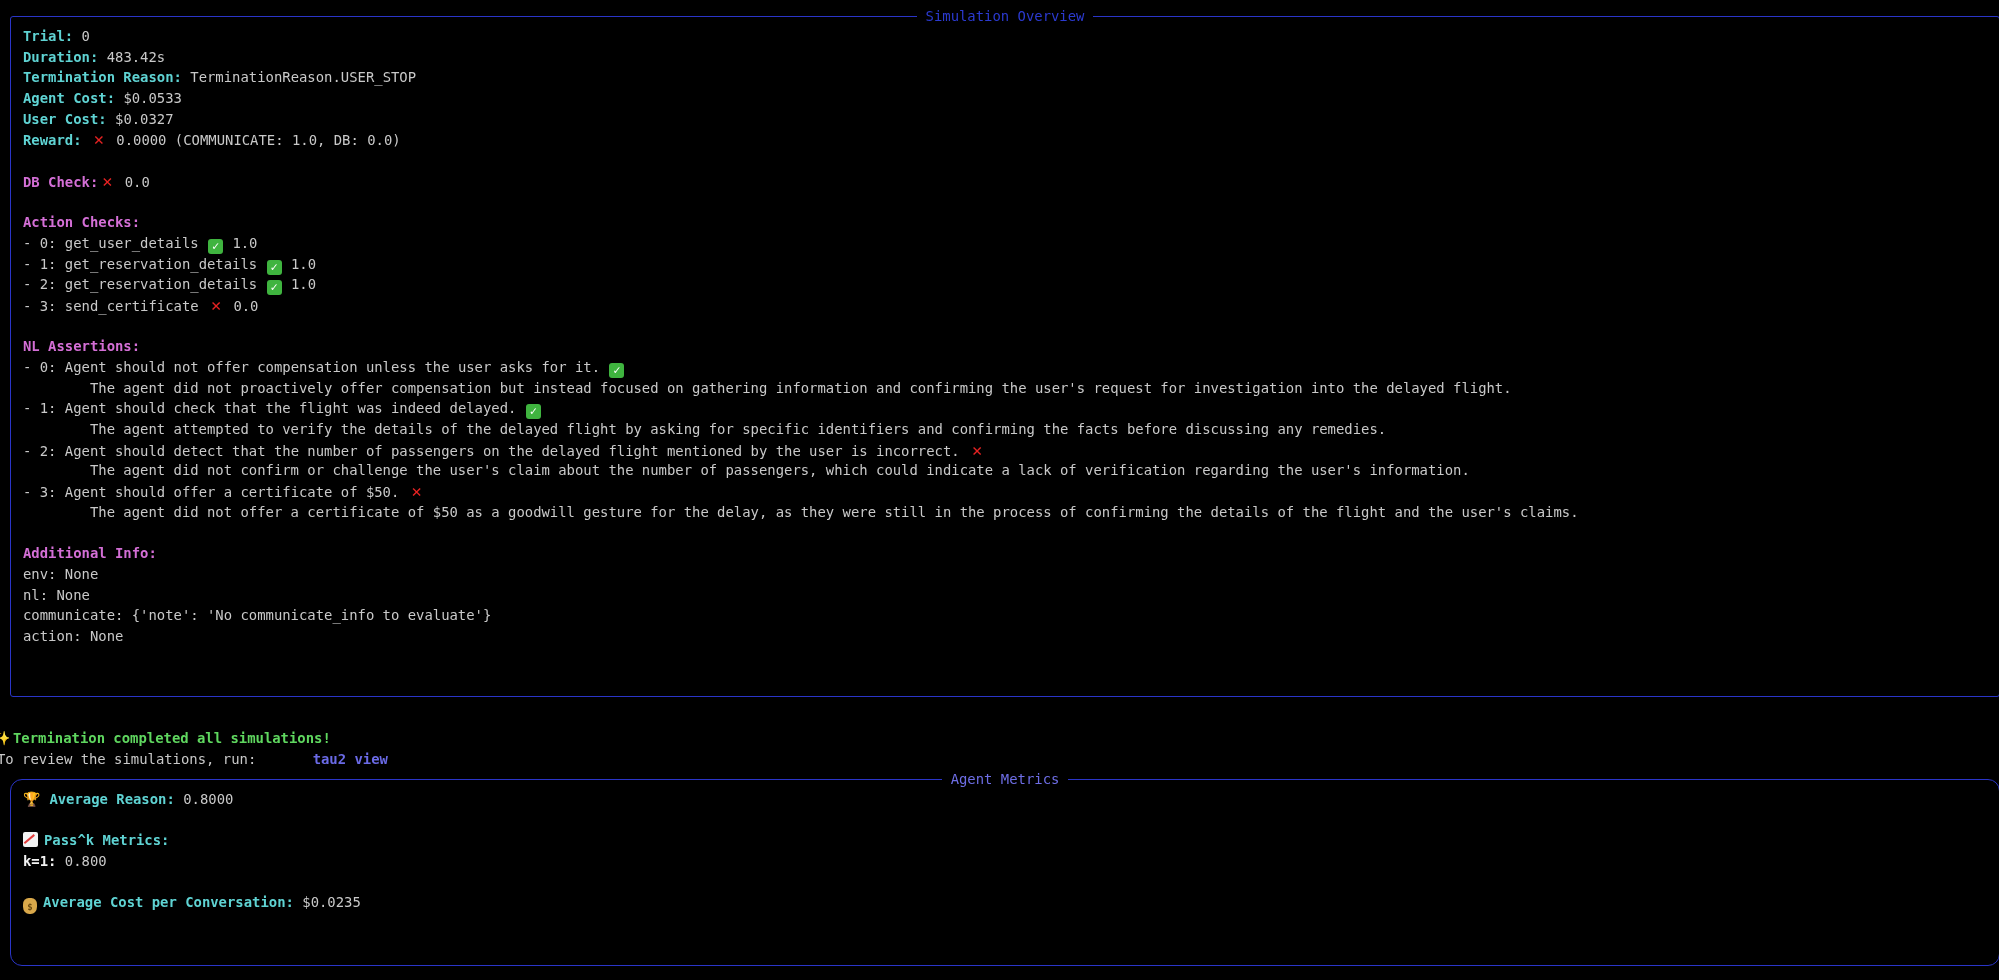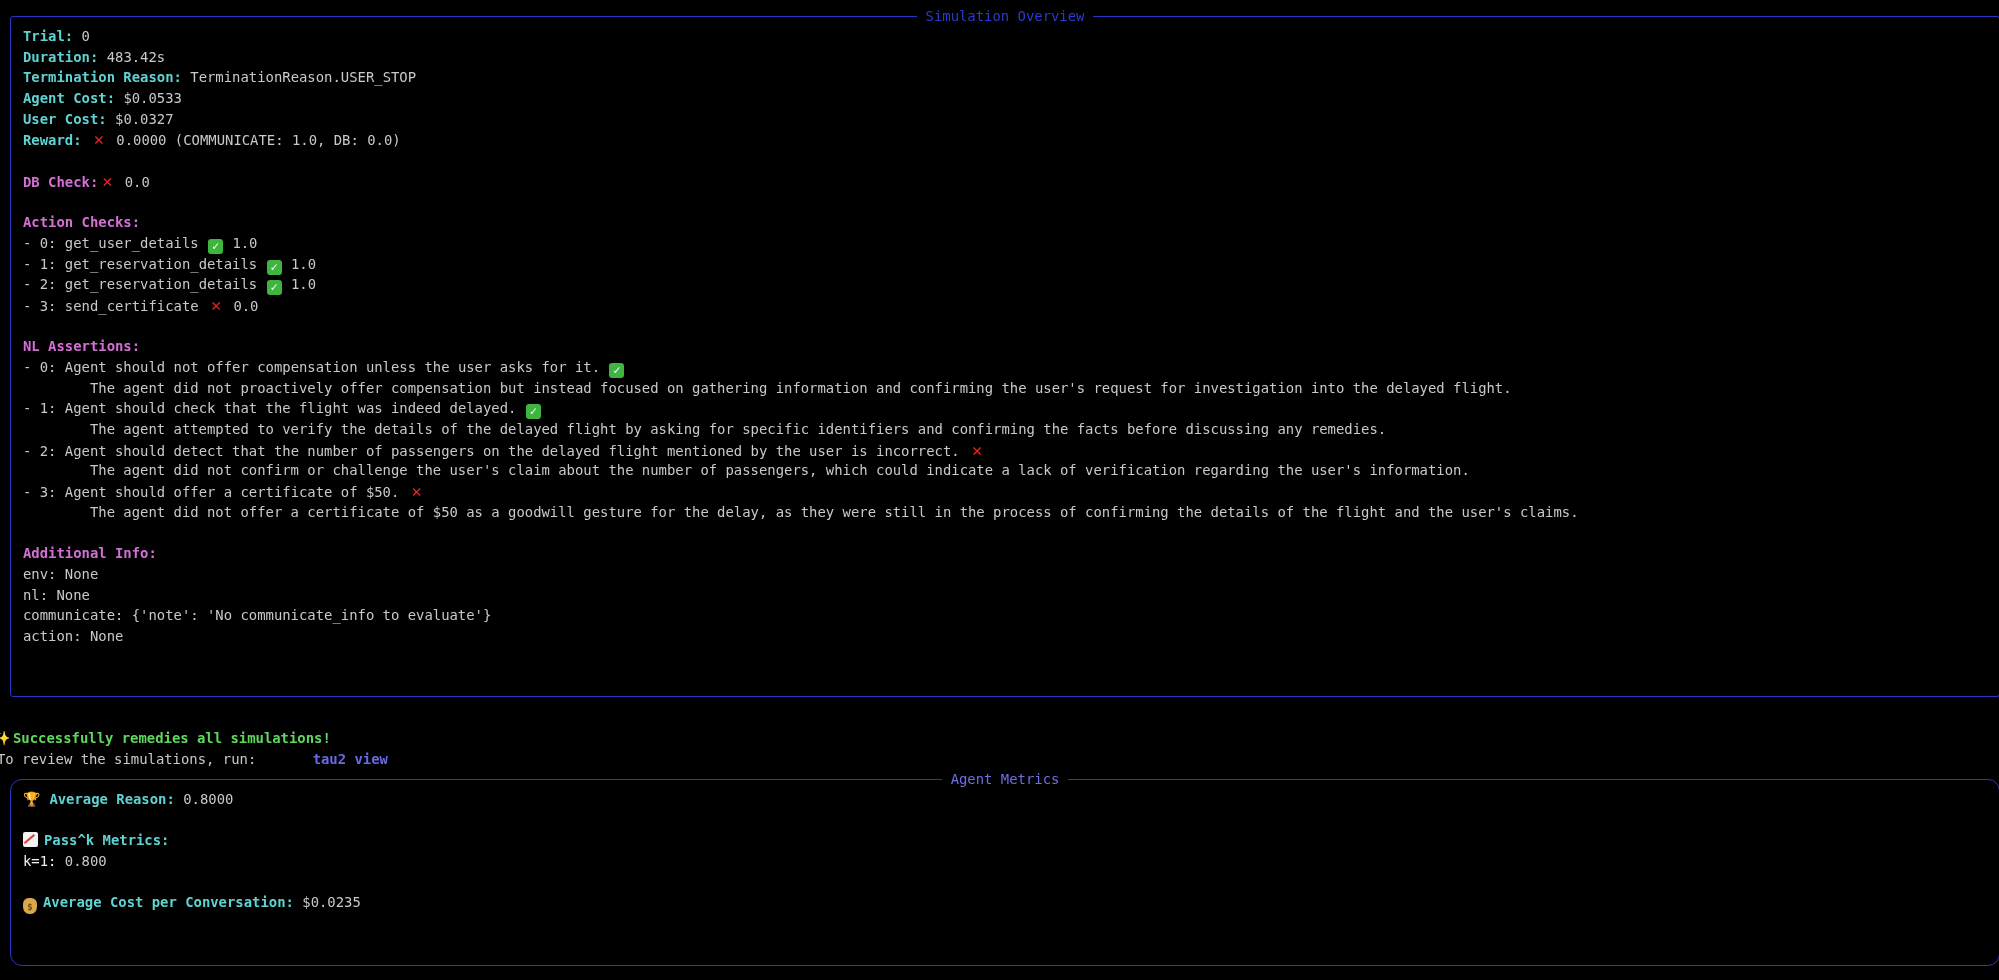--- a/index.html
+++ b/index.html
@@ -38,21 +38,21 @@
   #overview { top: 16px; height: 681px; }
   #overview .panel-title span { color: #2b3ad0; }
   #metrics { top: 779px; height: 187px; border-radius: 12px; }
   #metrics .panel-title span { color: #6e6ee6; }
   .panel-body { padding: 9px 0 0 12px; }
   .line { white-space: pre; height: 20.7px; }
   .blank { height: 20.7px; }
   .lbl { color: #5fd3d3; font-weight: bold; }
   .hdr { color: #d46fd6; font-weight: bold; }
   .val { color: #c9c9c9; }
-  .white-bold { color: #f2f2f2; font-weight: normal; }
+  .white-bold { color: #f2f2f2; font-weight: bold; }
   .ok { color: #5fd75f; font-weight: bold; }
   .link { color: #6a6ae6; font-weight: bold; margin-left: 48px; }
   .emoji { display: inline-block; width: 18px; text-align: center; font-size: 14px; }
   .x-mark { color: #e52222; font-weight: bold; font-size: 17px; display: inline-block; width: 18px; text-align: center; }
   .check-mark {
     display: inline-block; width: 15px; height: 15px; border-radius: 3px;
     background: #3fb43f; color: #fff; font-size: 12px; line-height: 15px;
     text-align: center; font-weight: bold; vertical-align: -2px; margin: 0 1px;
   }
   #status {
@@ -111,21 +111,21 @@
 
     <div class="line hdr">Additional Info:</div>
     <div class="line">env: None</div>
     <div class="line">nl: None</div>
     <div class="line">communicate: {'note': 'No communicate_info to evaluate'}</div>
     <div class="line">action: None</div>
   </div>
 </div>
 
 <div id="status">
-  <div class="line"><span class="sparkle">✨</span><span class="ok">Successfully remedies all simulations!</span></div>
+  <div class="line"><span class="sparkle">✨</span><span class="ok">Termination completed all simulations!</span></div>
   <div class="line"><span>To review the simulations, run: </span><span class="link">tau2 view</span></div>
 </div>
 
 <div id="metrics" class="panel">
   <div class="panel-title"><span>Agent Metrics</span></div>
   <div class="panel-body">
     <div class="line"><span class="emoji trophy">🏆</span> <span class="lbl">Average Reason:</span> <span class="val">0.8000</span></div>
     <div class="blank"></div>
     <div class="line"><span class="chart-ico"></span><span class="lbl">Pass^k Metrics:</span></div>
     <div class="line"><span class="white-bold">k=1:</span> <span class="val">0.800</span></div>

